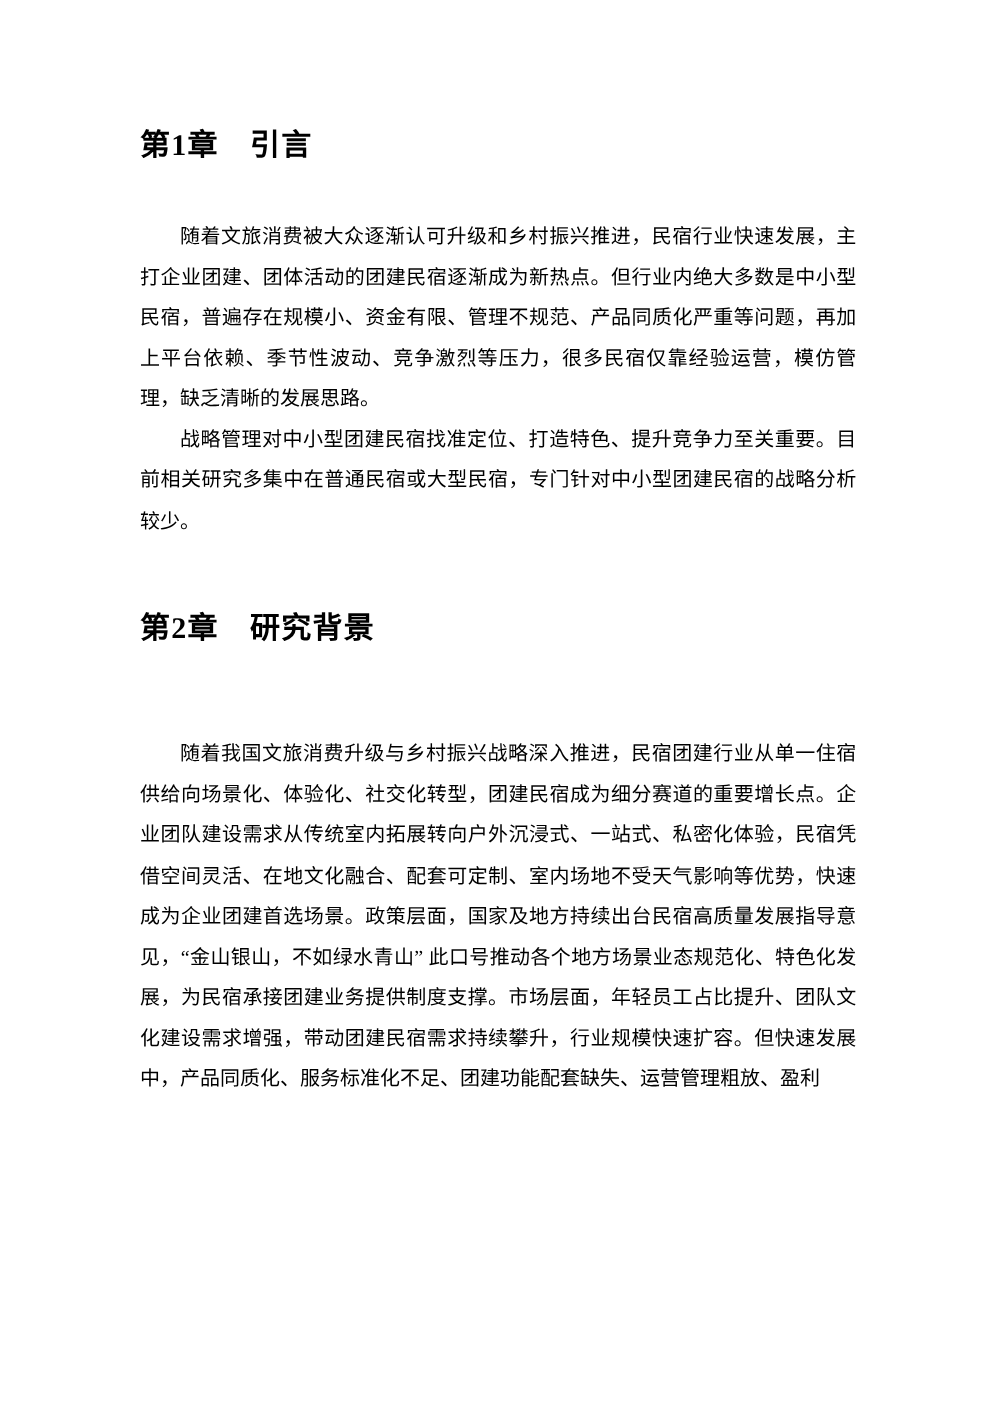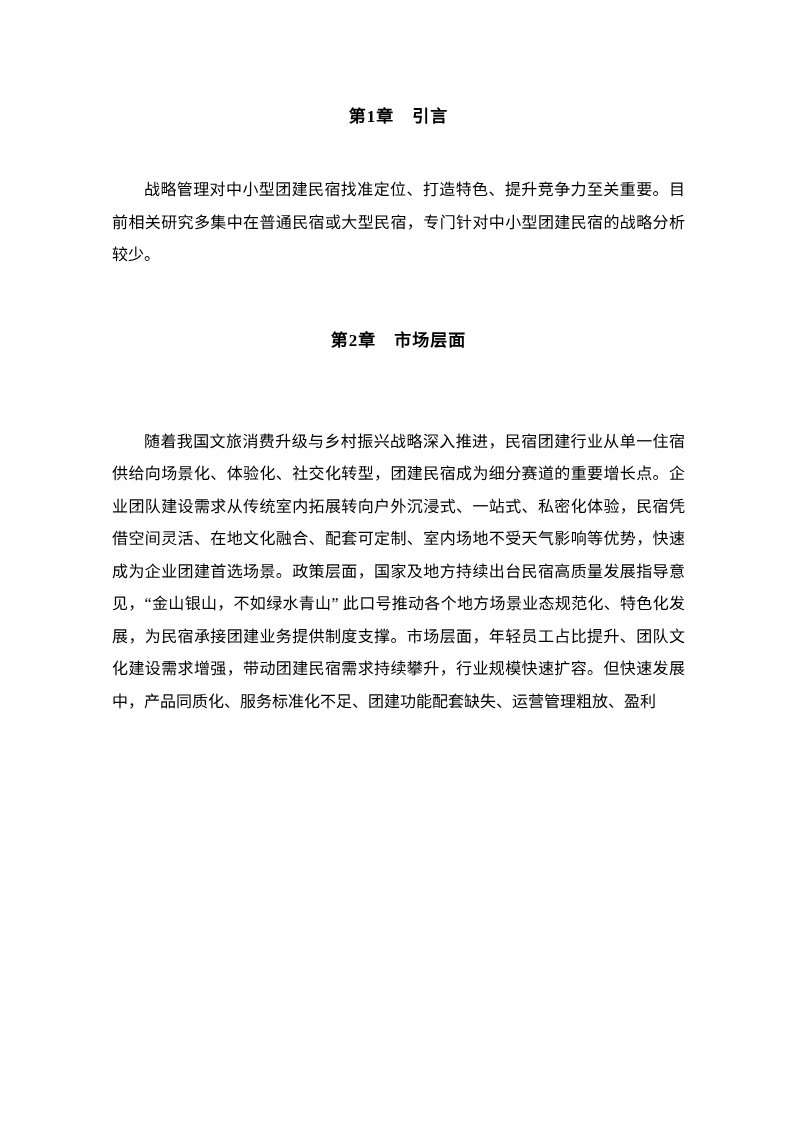--- a/index.html
+++ b/index.html
@@ -14,24 +14,23 @@
     margin: 0 auto;
     background: #ffffff;
     box-sizing: border-box;
     padding: 100px 108px 0 112px;
     overflow: hidden;
     font-family: "Liberation Serif", "DejaVu Serif", serif;
     color: #000000;
   }
   .chapter-heading {
     margin: 0 0 40px 0;
-    font-size: 17px;
+    font-size: 24px;
     line-height: 34px;
     font-weight: bold;
-    text-align: center;
     letter-spacing: 1px;
     font-family: "Liberation Serif", "DejaVu Serif", serif;
   }
   .chapter-2 .chapter-heading {
     margin-top: 52px;
     margin-bottom: 68px;
   }
   .body-paragraph {
     margin: 0;
     font-size: 16px;
@@ -42,21 +41,22 @@
     word-break: break-all;
   }
 </style>
 </head>
 <body>
 
 <div class="page">
 
   <section class="chapter chapter-1">
     <h1 class="chapter-heading">第1章　引言</h1>
+    <p class="body-paragraph">随着文旅消费被大众逐渐认可升级和乡村振兴推进，民宿行业快速发展，主打企业团建、团体活动的团建民宿逐渐成为新热点。但行业内绝大多数是中小型民宿，普遍存在规模小、资金有限、管理不规范、产品同质化严重等问题，再加上平台依赖、季节性波动、竞争激烈等压力，很多民宿仅靠经验运营，模仿管理，缺乏清晰的发展思路。</p>
     <p class="body-paragraph">战略管理对中小型团建民宿找准定位、打造特色、提升竞争力至关重要。目前相关研究多集中在普通民宿或大型民宿，专门针对中小型团建民宿的战略分析较少。</p>
   </section>
 
   <section class="chapter chapter-2">
-    <h1 class="chapter-heading">第2章　市场层面</h1>
+    <h1 class="chapter-heading">第2章　研究背景</h1>
     <p class="body-paragraph">随着我国文旅消费升级与乡村振兴战略深入推进，民宿团建行业从单一住宿供给向场景化、体验化、社交化转型，团建民宿成为细分赛道的重要增长点。企业团队建设需求从传统室内拓展转向户外沉浸式、一站式、私密化体验，民宿凭借空间灵活、在地文化融合、配套可定制、室内场地不受天气影响等优势，快速成为企业团建首选场景。政策层面，国家及地方持续出台民宿高质量发展指导意见，“金山银山，不如绿水青山” 此口号推动各个地方场景业态规范化、特色化发展，为民宿承接团建业务提供制度支撑。市场层面，年轻员工占比提升、团队文化建设需求增强，带动团建民宿需求持续攀升，行业规模快速扩容。但快速发展中，产品同质化、服务标准化不足、团建功能配套缺失、运营管理粗放、盈利</p>
   </section>
 
 </div>
 
 </body></html>

